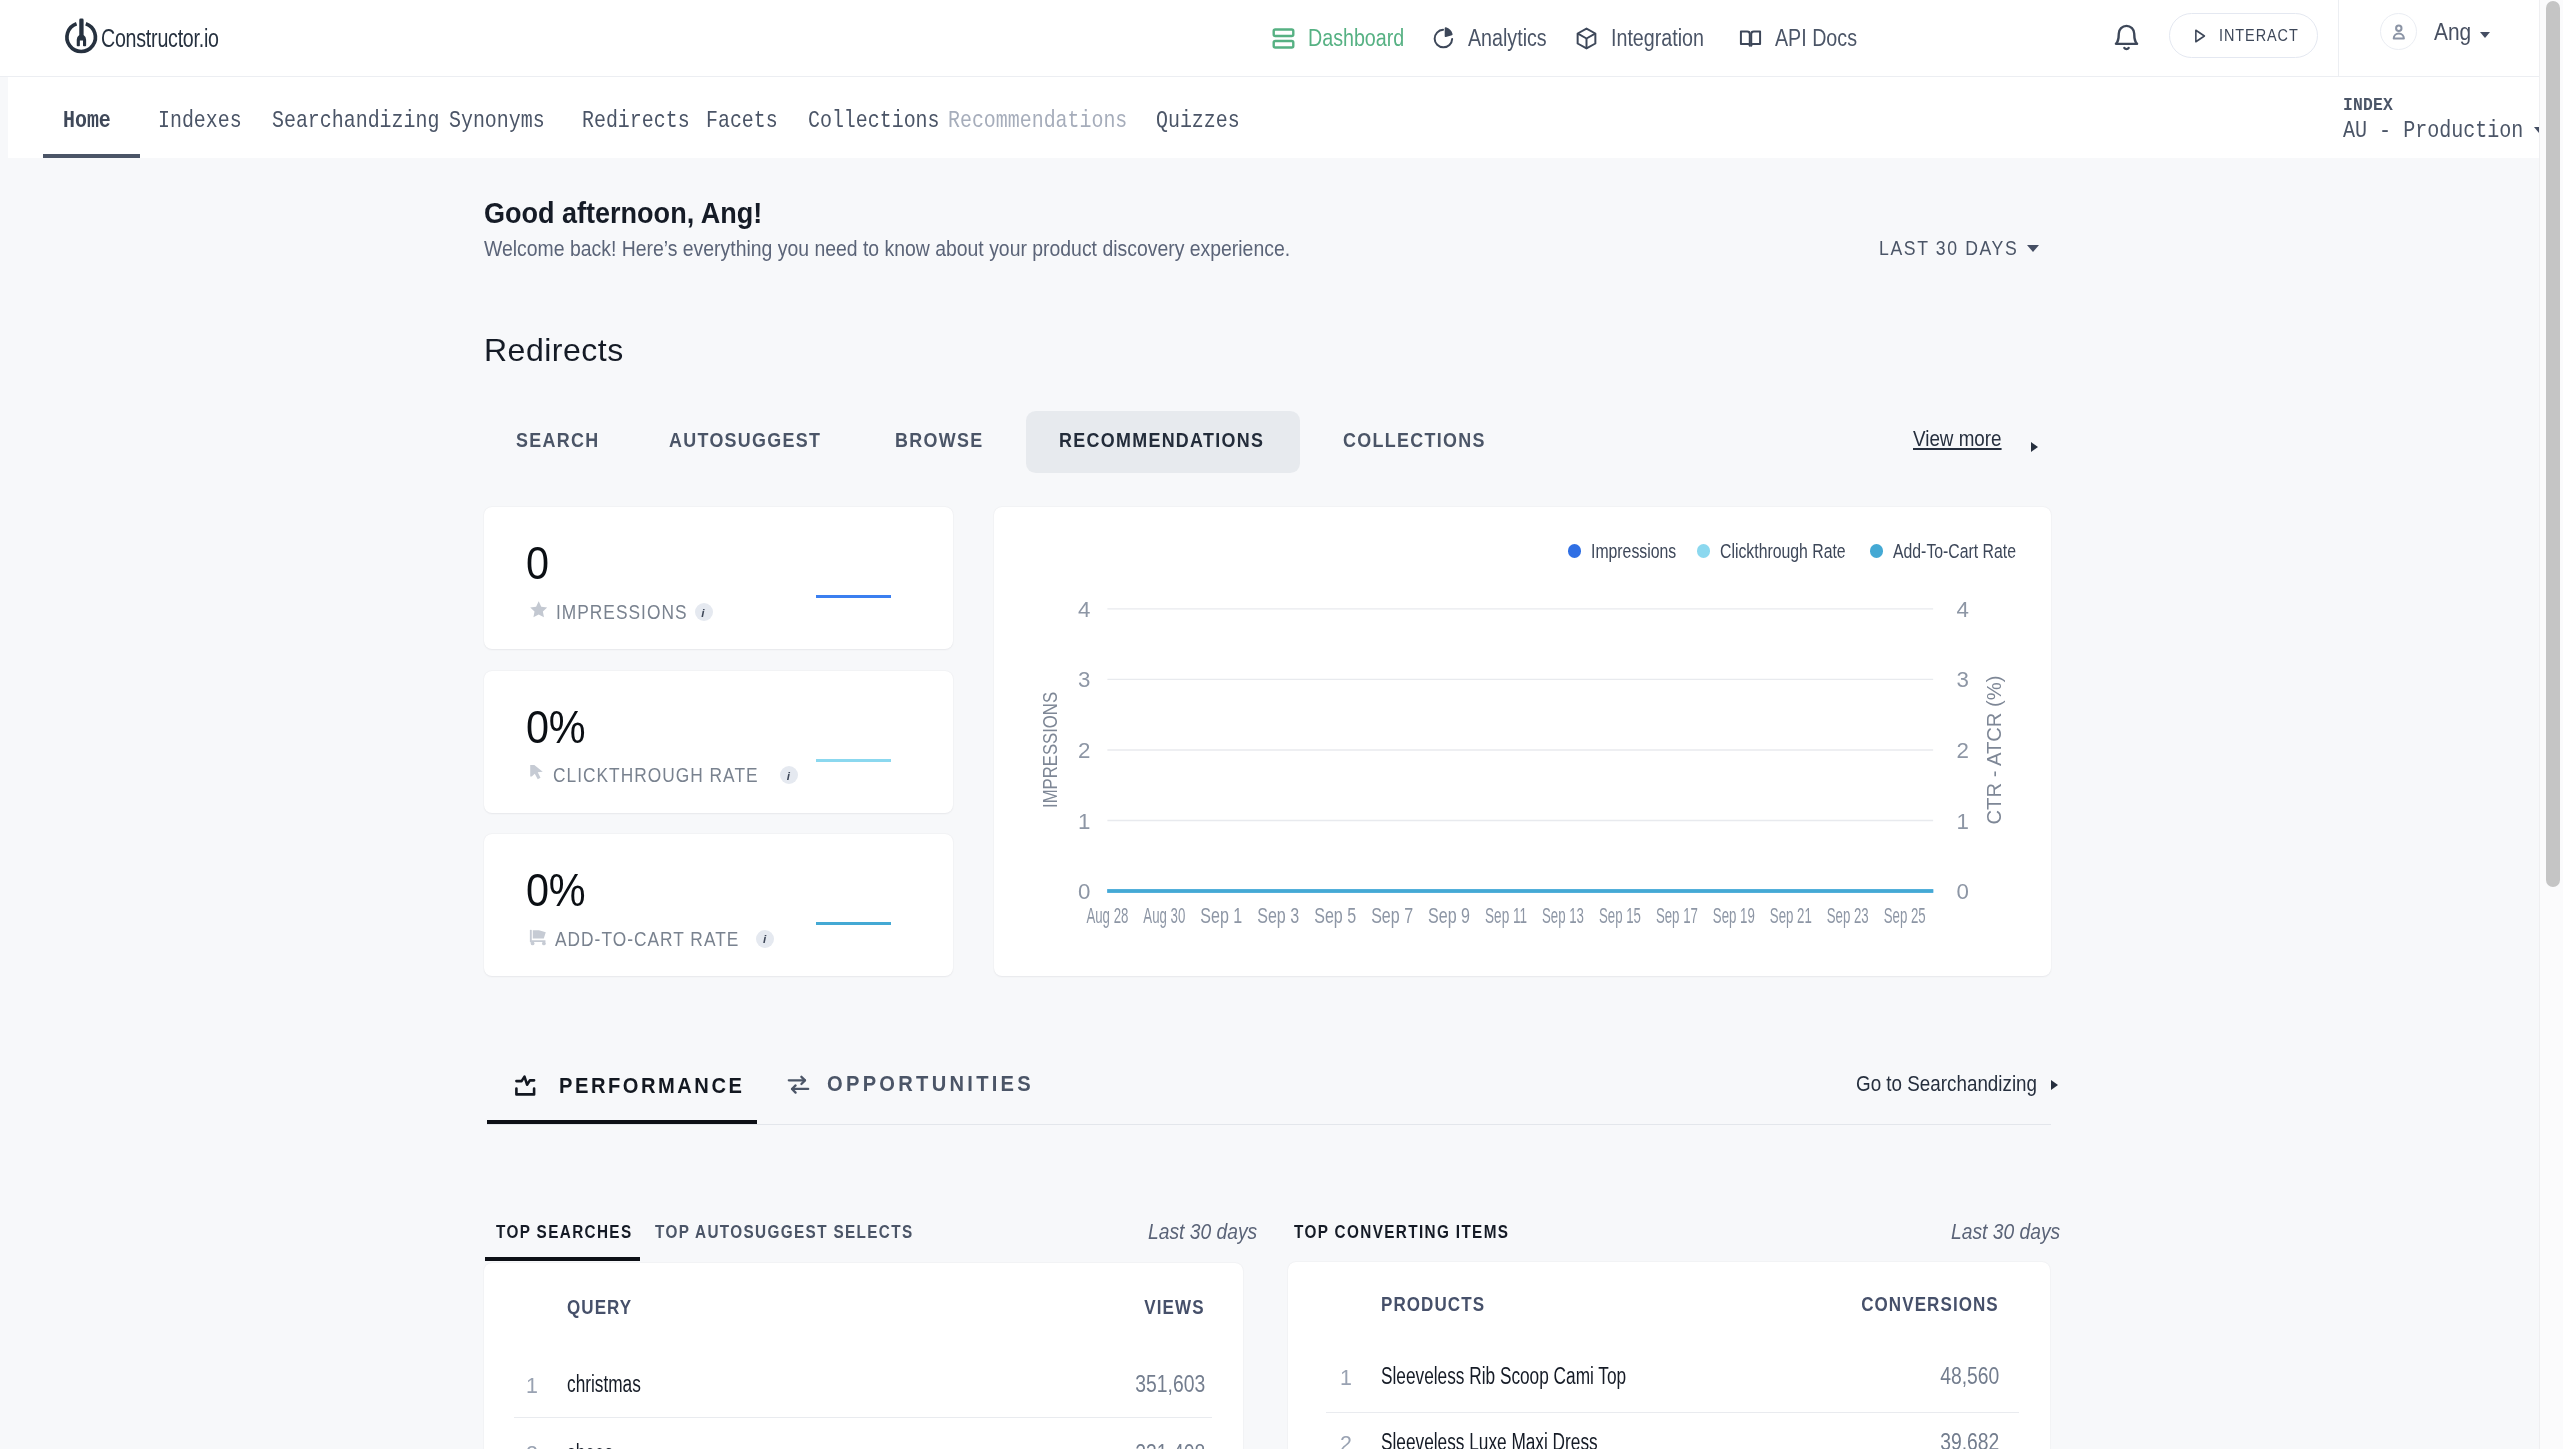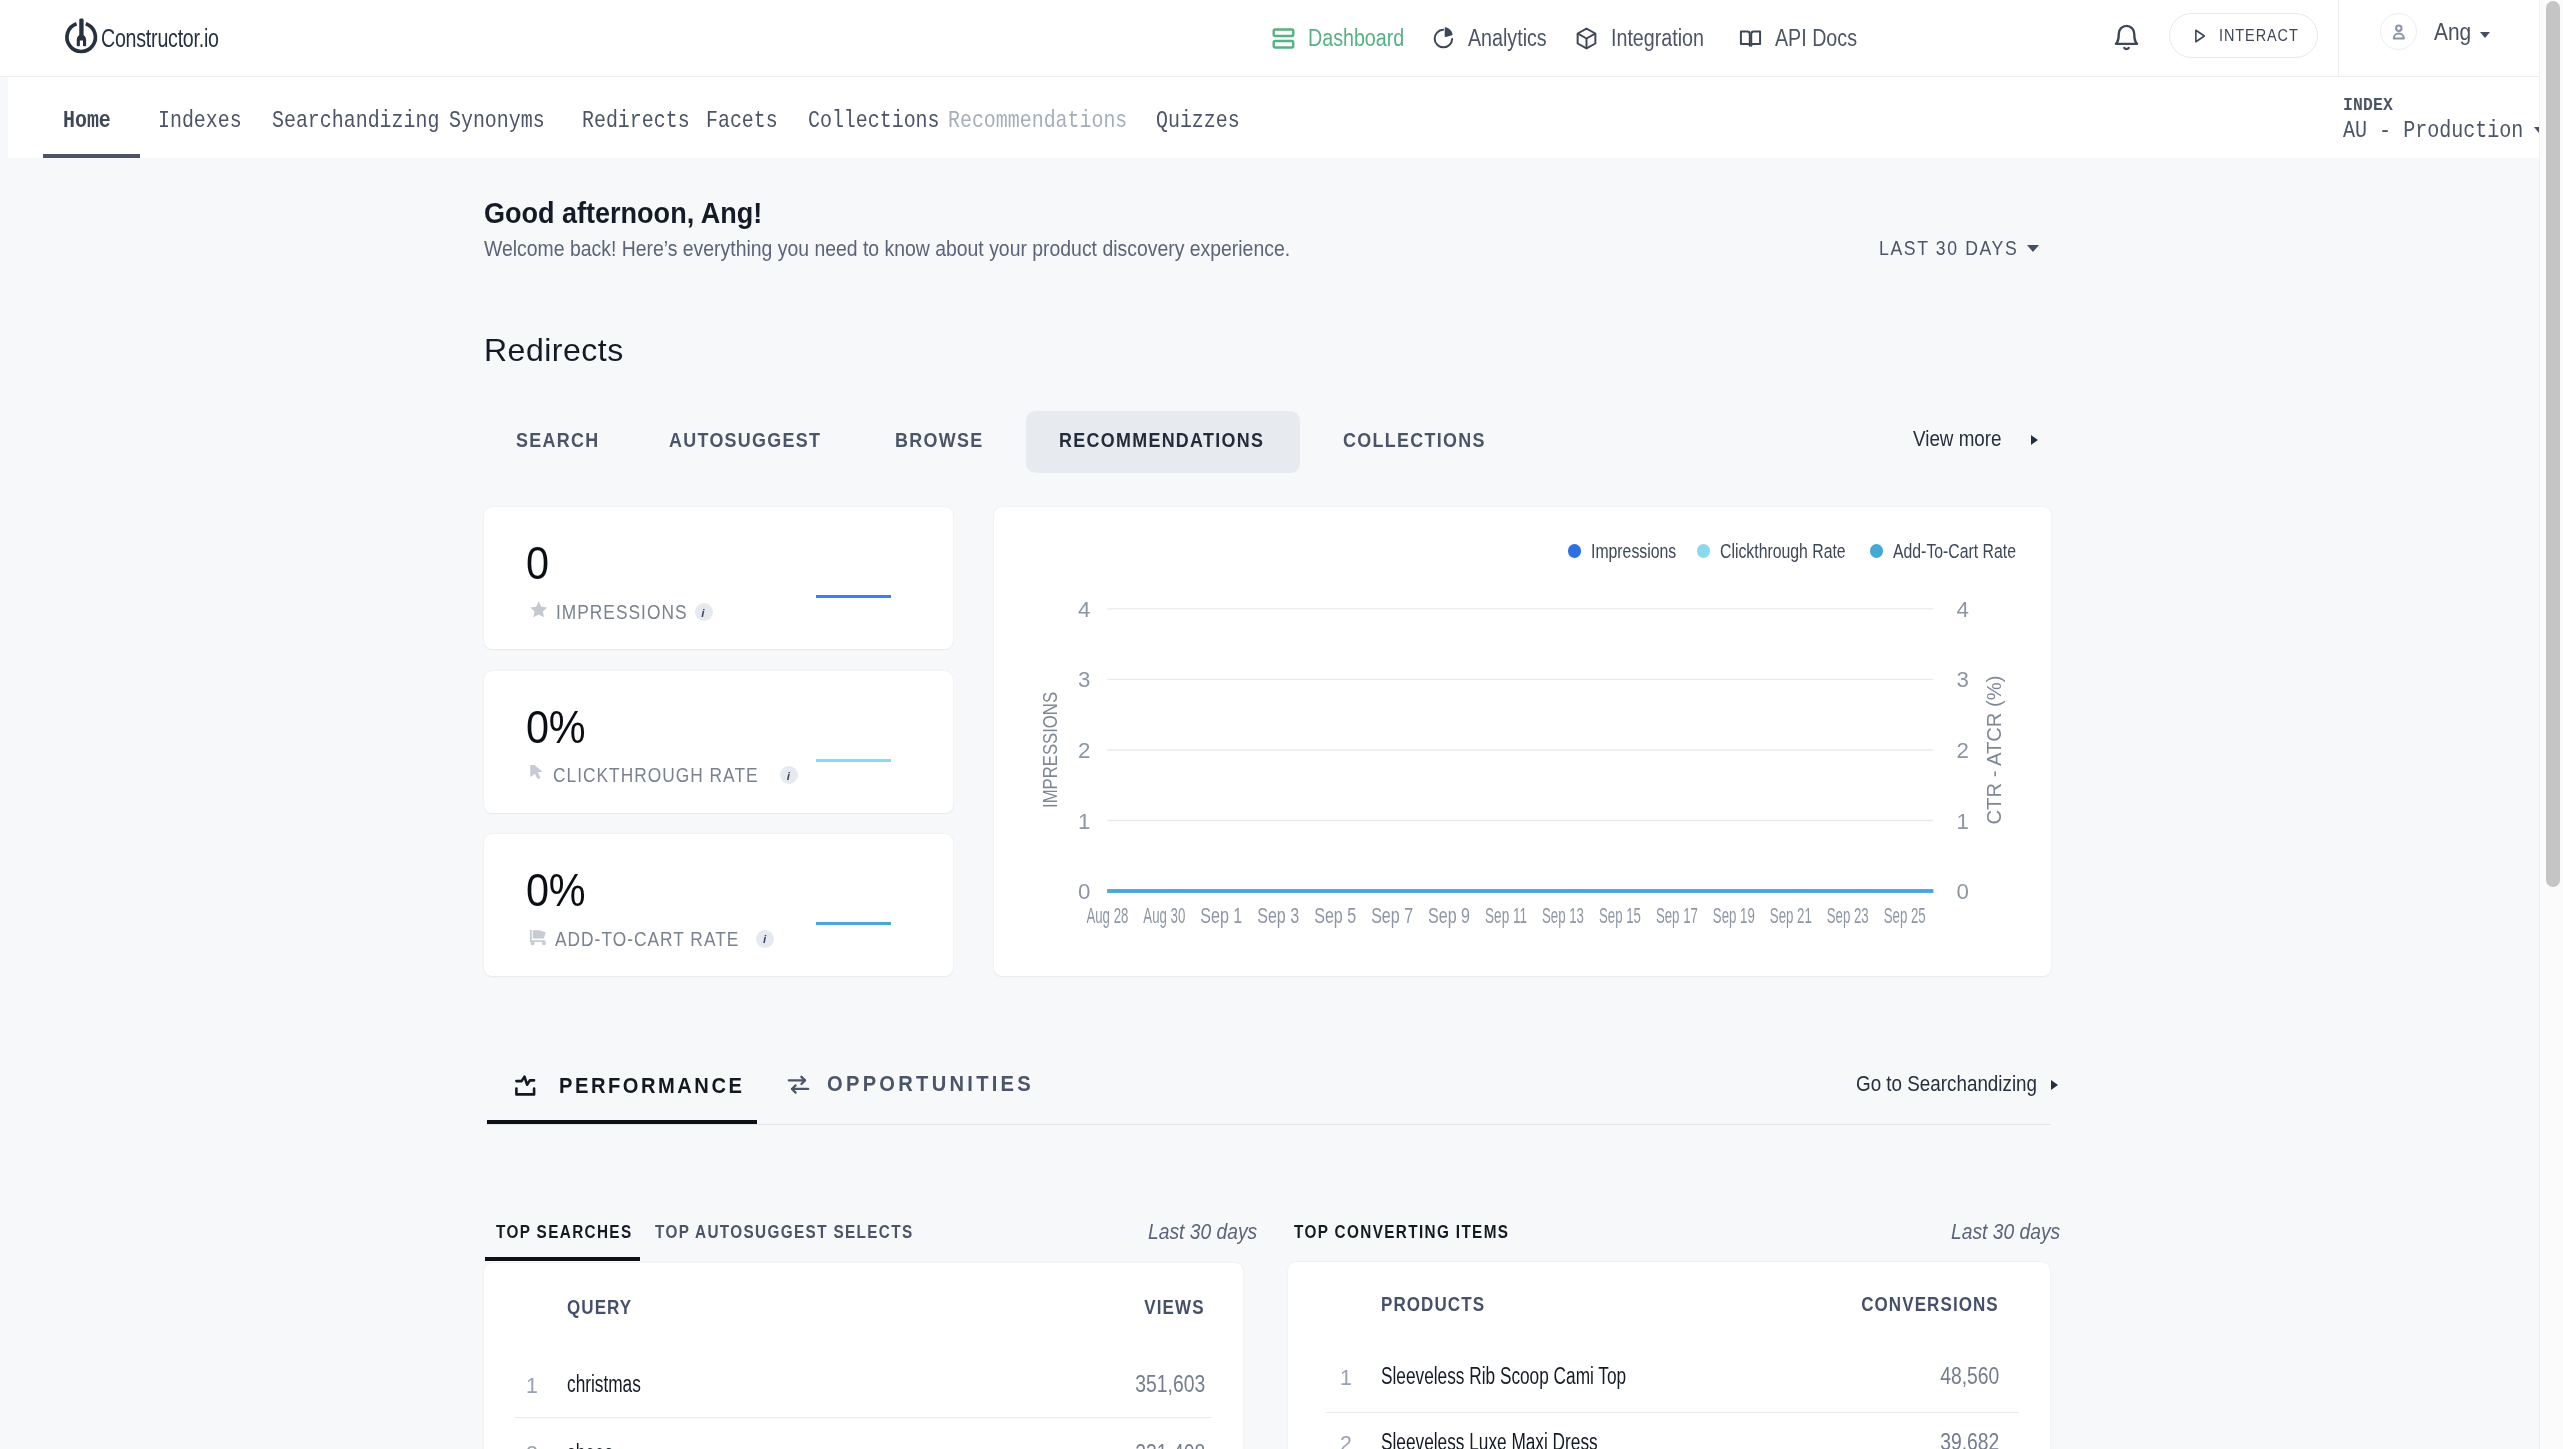--- a/index.html
+++ b/index.html
@@ -61,21 +61,21 @@
   .range-sel > span:first-child { display:inline-block; transform:scaleX(0.9); transform-origin:left center; margin-right:-0.88em;}
   .range-sel .caret { border-left-width:6.2px;border-right-width:6.2px;border-top-width:7.1px;}
   .overview-title { position:absolute; left:484px; top:171px; font-size:32px; font-weight:500; color:#151b26; letter-spacing:0.5px;}
 
   
   .seg { position:absolute; left:0px; top:0px;}
   .seg-item { position:absolute; top:267px; font-size:20.5px; letter-spacing:1.5px; font-weight:600; color:#4b5567;
               cursor:pointer; white-space:nowrap; transform:scaleX(0.873); transform-origin:left center;}
   .seg-pill { position:absolute; left:1026px; top:250px; width:274px; height:62px; background:#e7eaee; border-radius:9.8px;}
   .seg-item.active { font-weight:700; color:#232c3a;}
-  .view-more { position:absolute; left:1913px; top:266px; display:flex; align-items:center; gap:17px; font-size:21.4px; color:#262f3e; cursor:pointer;}
+  .view-more { position:absolute; left:1913px; top:266px; display:flex; align-items:flex-end; gap:17px; font-size:21.4px; color:#262f3e; cursor:pointer;text-decoration:underline;}
   .view-more > span:first-child { display:inline-block; transform:scaleX(0.88); transform-origin:left center;}
   .tri-r { width:0;height:0;border-top:5.4px solid transparent;border-bottom:5.4px solid transparent;border-left:7.1px solid #262f3e; flex:none;}
 
   
   .kpi { position:absolute; left:484px; width:469px; height:142px; background:#fff; border-radius:8px;
          box-shadow:0 0.9px 1.8px rgba(16,24,40,.06), 0 0 1.8px rgba(16,24,40,.04);}
   .kpi .val { position:absolute; left:42px; top:31px; font-size:46px; font-weight:300; color:#0b0f14; letter-spacing:-0.4px; line-height:1.1; transform:scaleX(0.90); transform-origin:left center;}
   .kpi .lbl { position:absolute; left:44px; top:92px; display:flex; align-items:center; gap:6.2px; font-size:20.5px;
               letter-spacing:1.2px; font-weight:500; color:#79828f;}
   .kpi .lbl > span:nth-child(2) { display:inline-block; transform:scaleX(0.845); transform-origin:left center; margin-right:-1.2em;}

